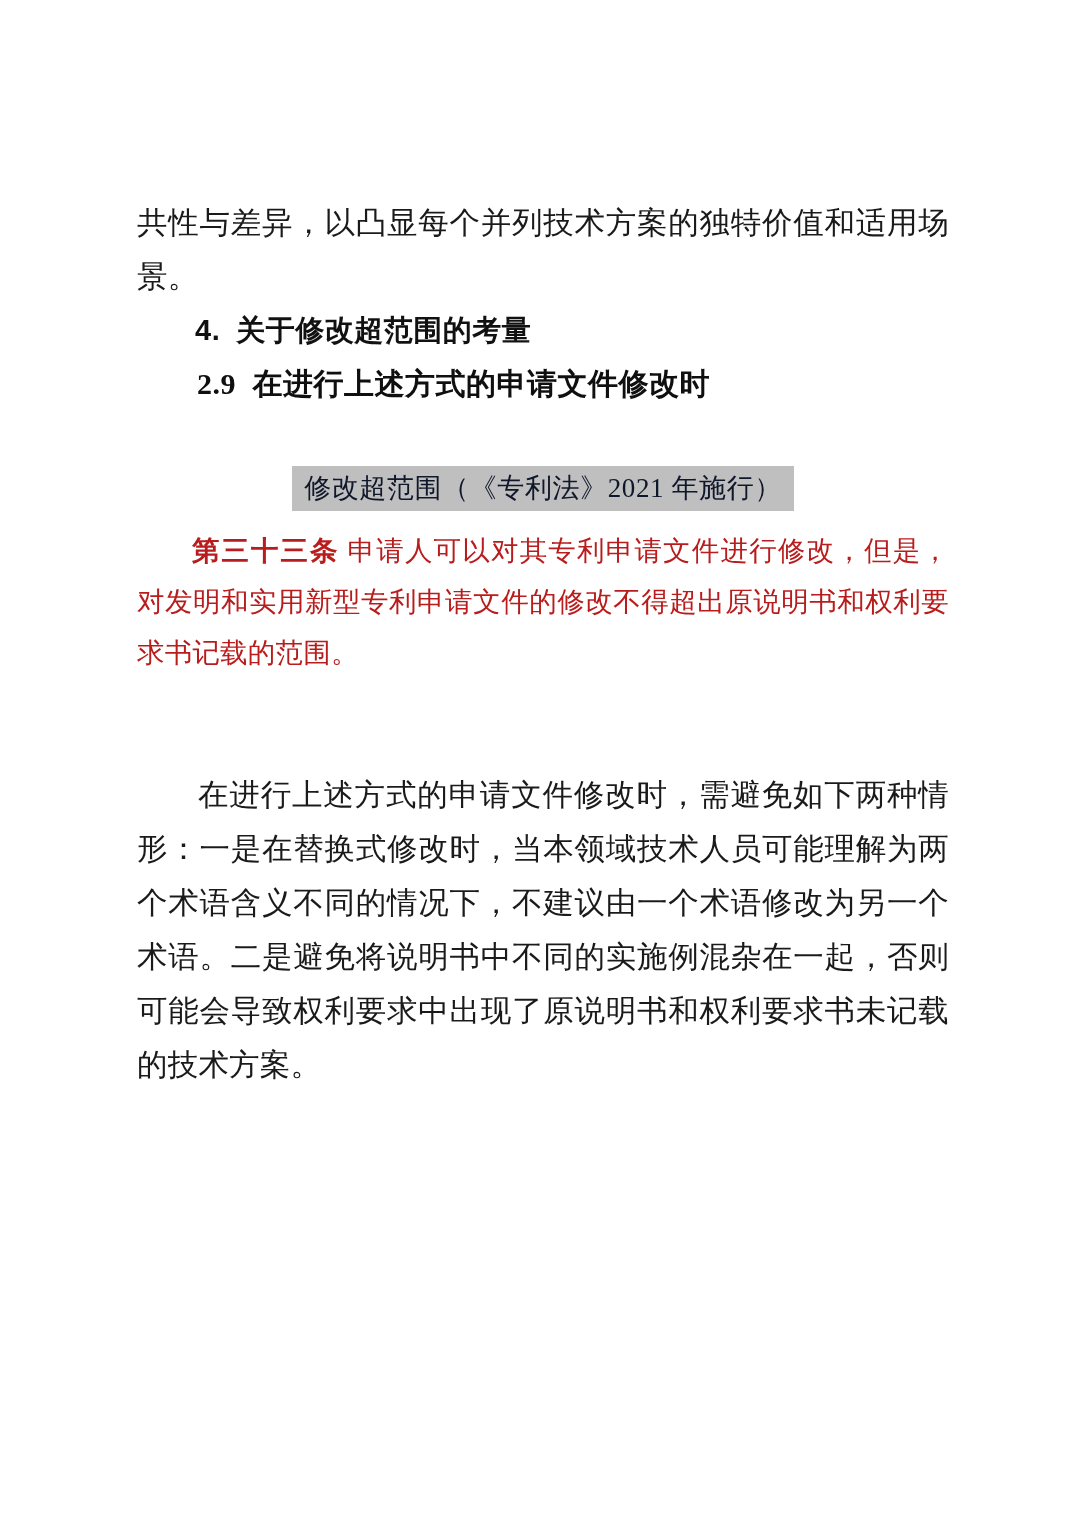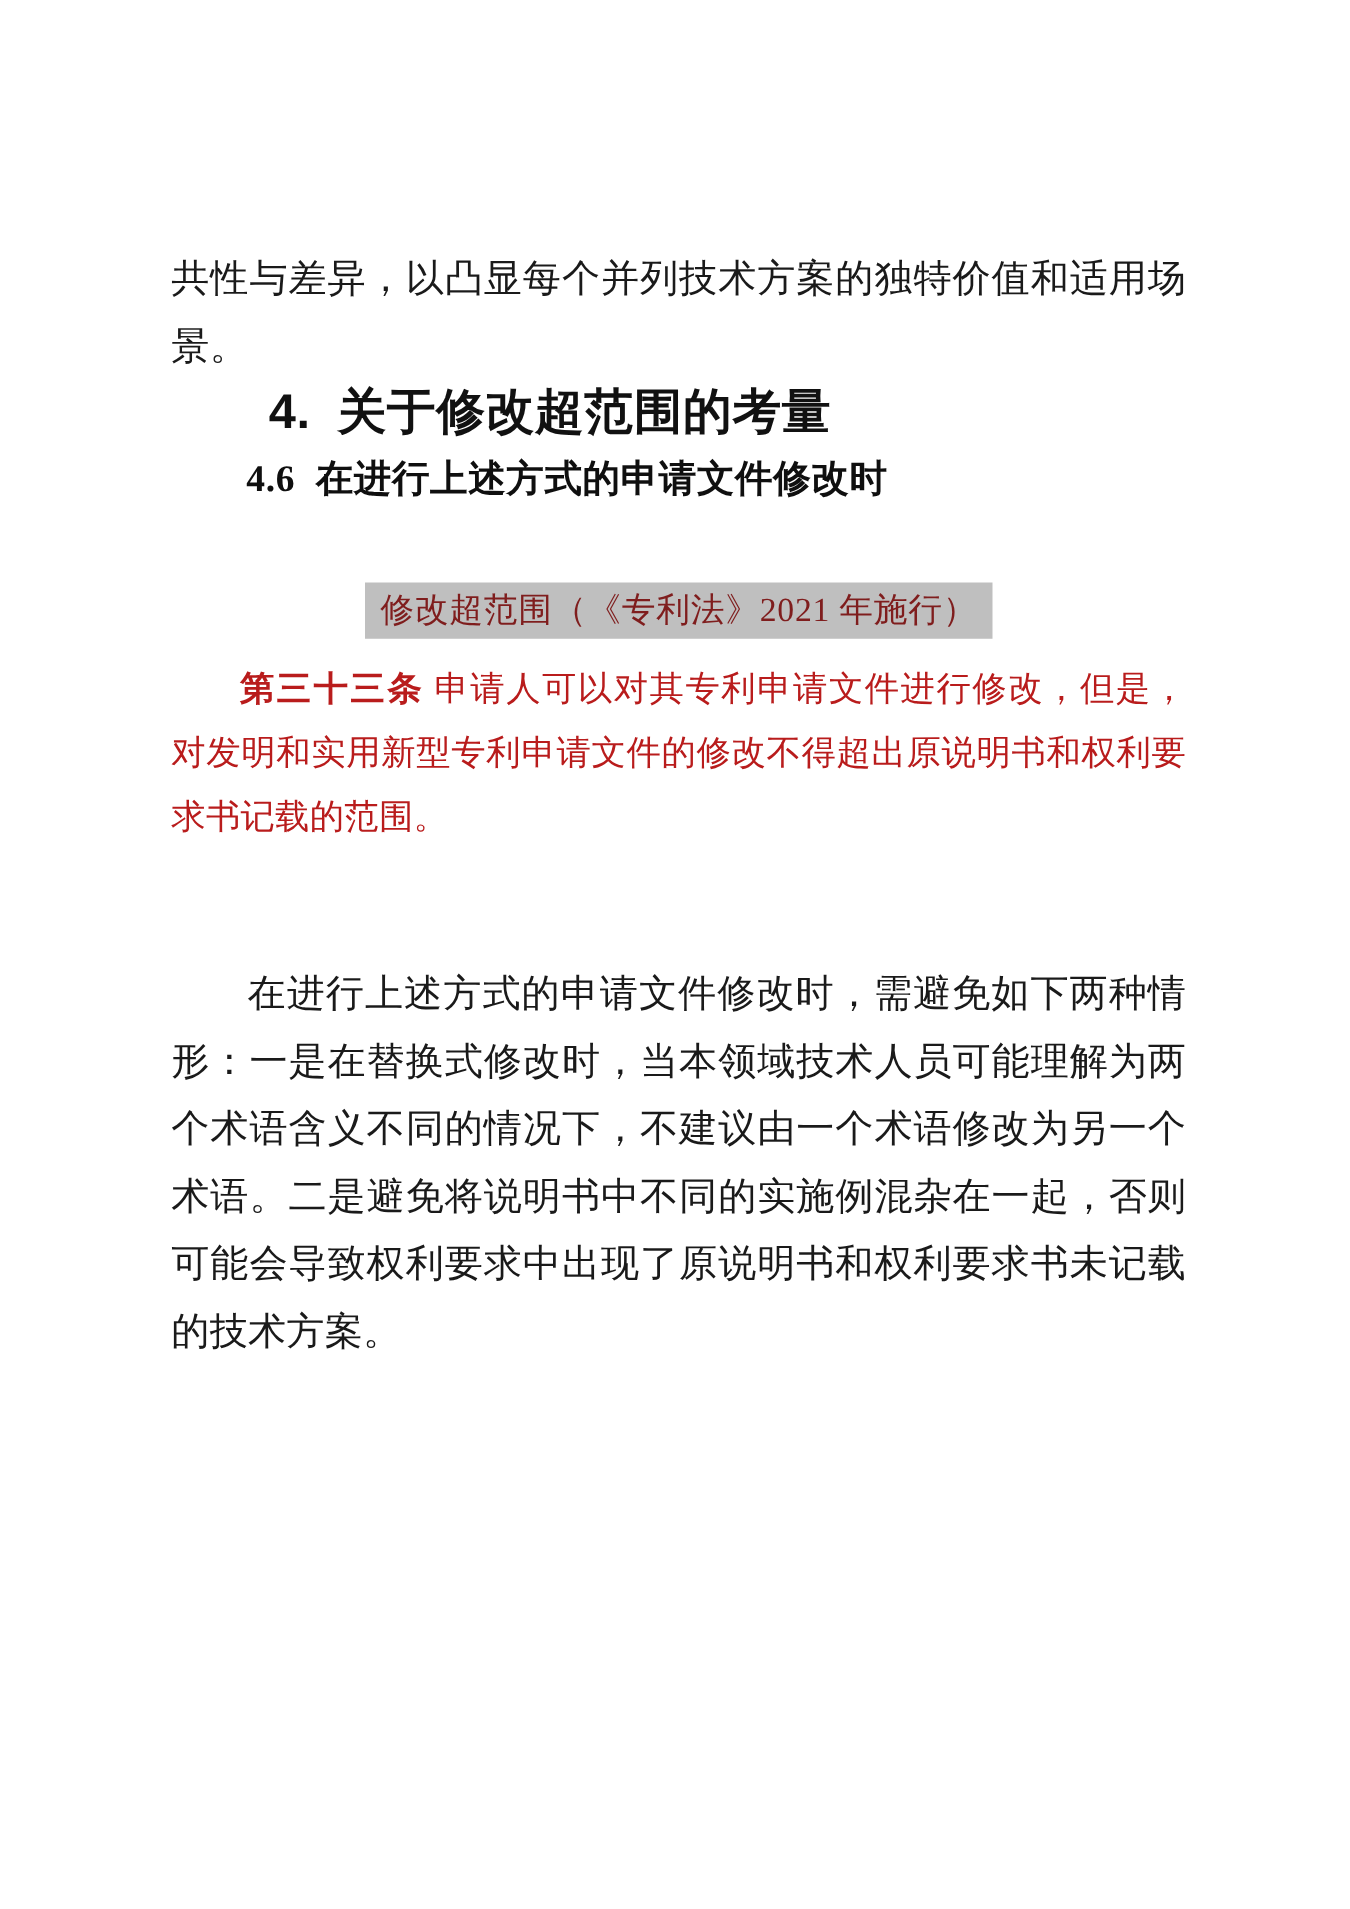--- a/index.html
+++ b/index.html
@@ -45,21 +45,21 @@
   }
   .para.indent {
     text-indent: 2em;
   }
   .para.cont {
     text-indent: 0;
   }
 
   
   .h-num {
-    font-size: 39px;
+    font-size: 29px;
     line-height: 52px;
     margin: 0;
     padding-left: 2em;
     font-weight: 600;
     font-family: "Liberation Sans", "DejaVu Sans", sans-serif;
     color: #111;
     letter-spacing: 0.5px;
   }
   .h-sub {
     font-size: 30px;
@@ -77,21 +77,21 @@
   }
 
   
   .law-title-wrap {
     margin-top: 54px;
     text-align: center;
   }
   .law-title {
     display: inline-block;
     background: #bfbfbf;
-    color: #7f1d1d;
+    color: #0f172a;
     font-size: 27px;
     line-height: 45px;
     padding: 0 12px;
     letter-spacing: 0.6px;
     font-family: "Liberation Serif", "DejaVu Serif", serif;
   }
 
   
   .law-body {
     margin-top: 14px;
@@ -134,21 +134,21 @@
   <div class="content">
 
     <p class="para cont">共性与差异，以凸显每个并列技术方案的独特价值和适用场景。</p>
 
 
     <h2 class="h-num">
       <span class="h-lead">4.</span><span>关于修改超范围的考量</span>
     </h2>
 
     <h3 class="h-sub">
-      <span class="h-lead">4.6</span><span>在进行上述方式的申请文件修改时</span>
+      <span class="h-lead">2.9</span><span>在进行上述方式的申请文件修改时</span>
     </h3>
 
     <div class="law-title-wrap">
       <span class="law-title">修改超范围（《专利法》2021 年施行）</span>
     </div>
 
     <p class="law-body">
       <span class="article-no">第三十三条</span>&nbsp;<span>申请人可以对其专利申请文件进行修改，但是，对发明和实用新型专利申请文件的修改不得超出原说明书和权利要求书记载的范围。</span>
     </p>
 

